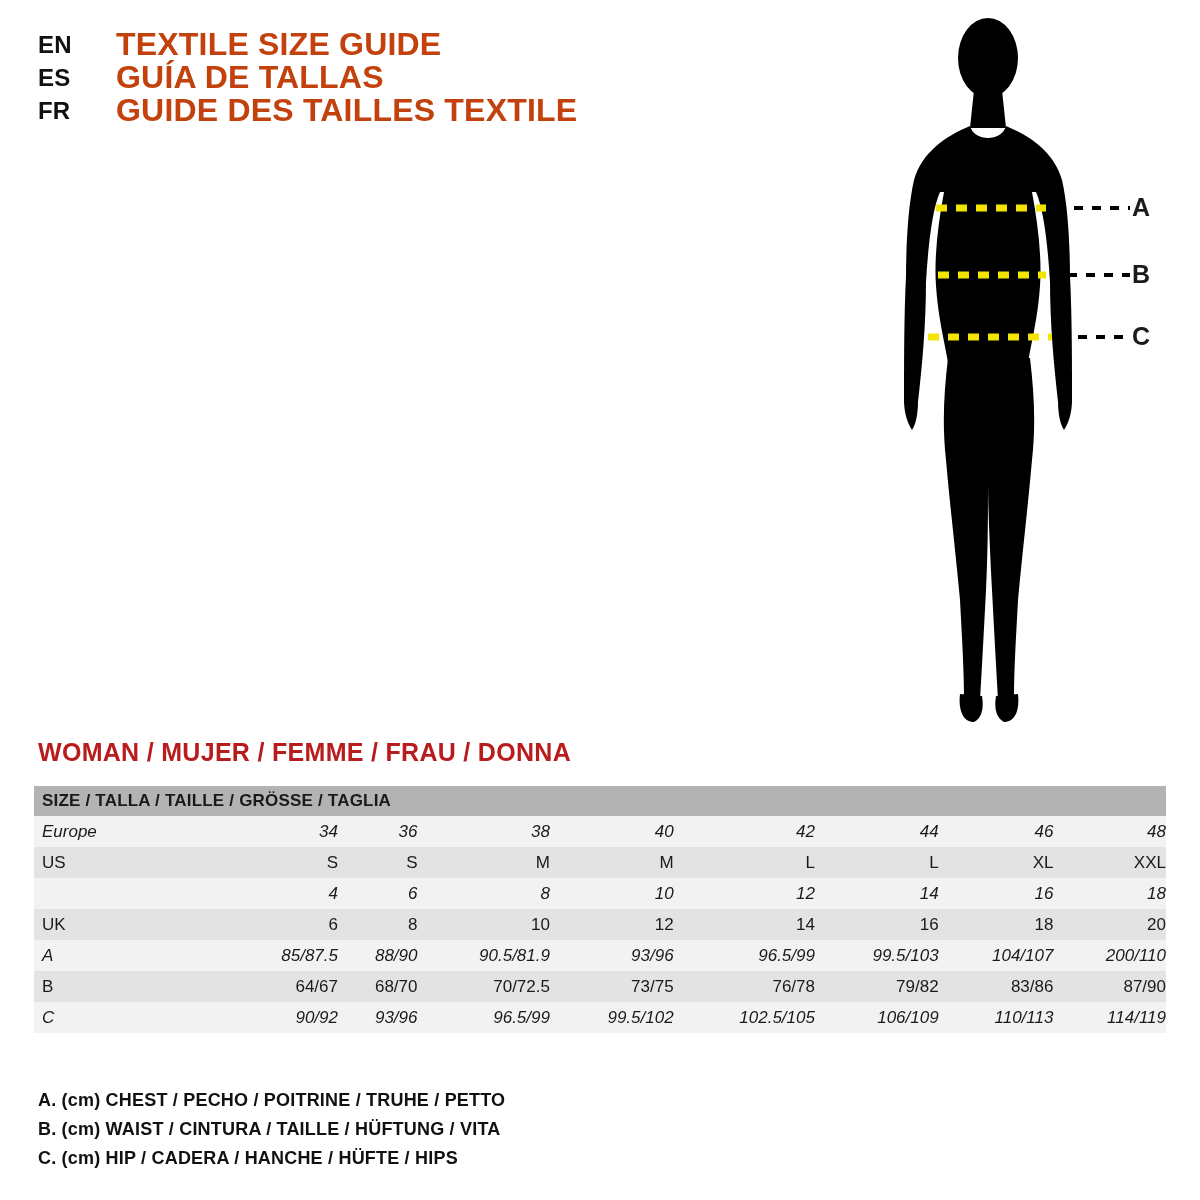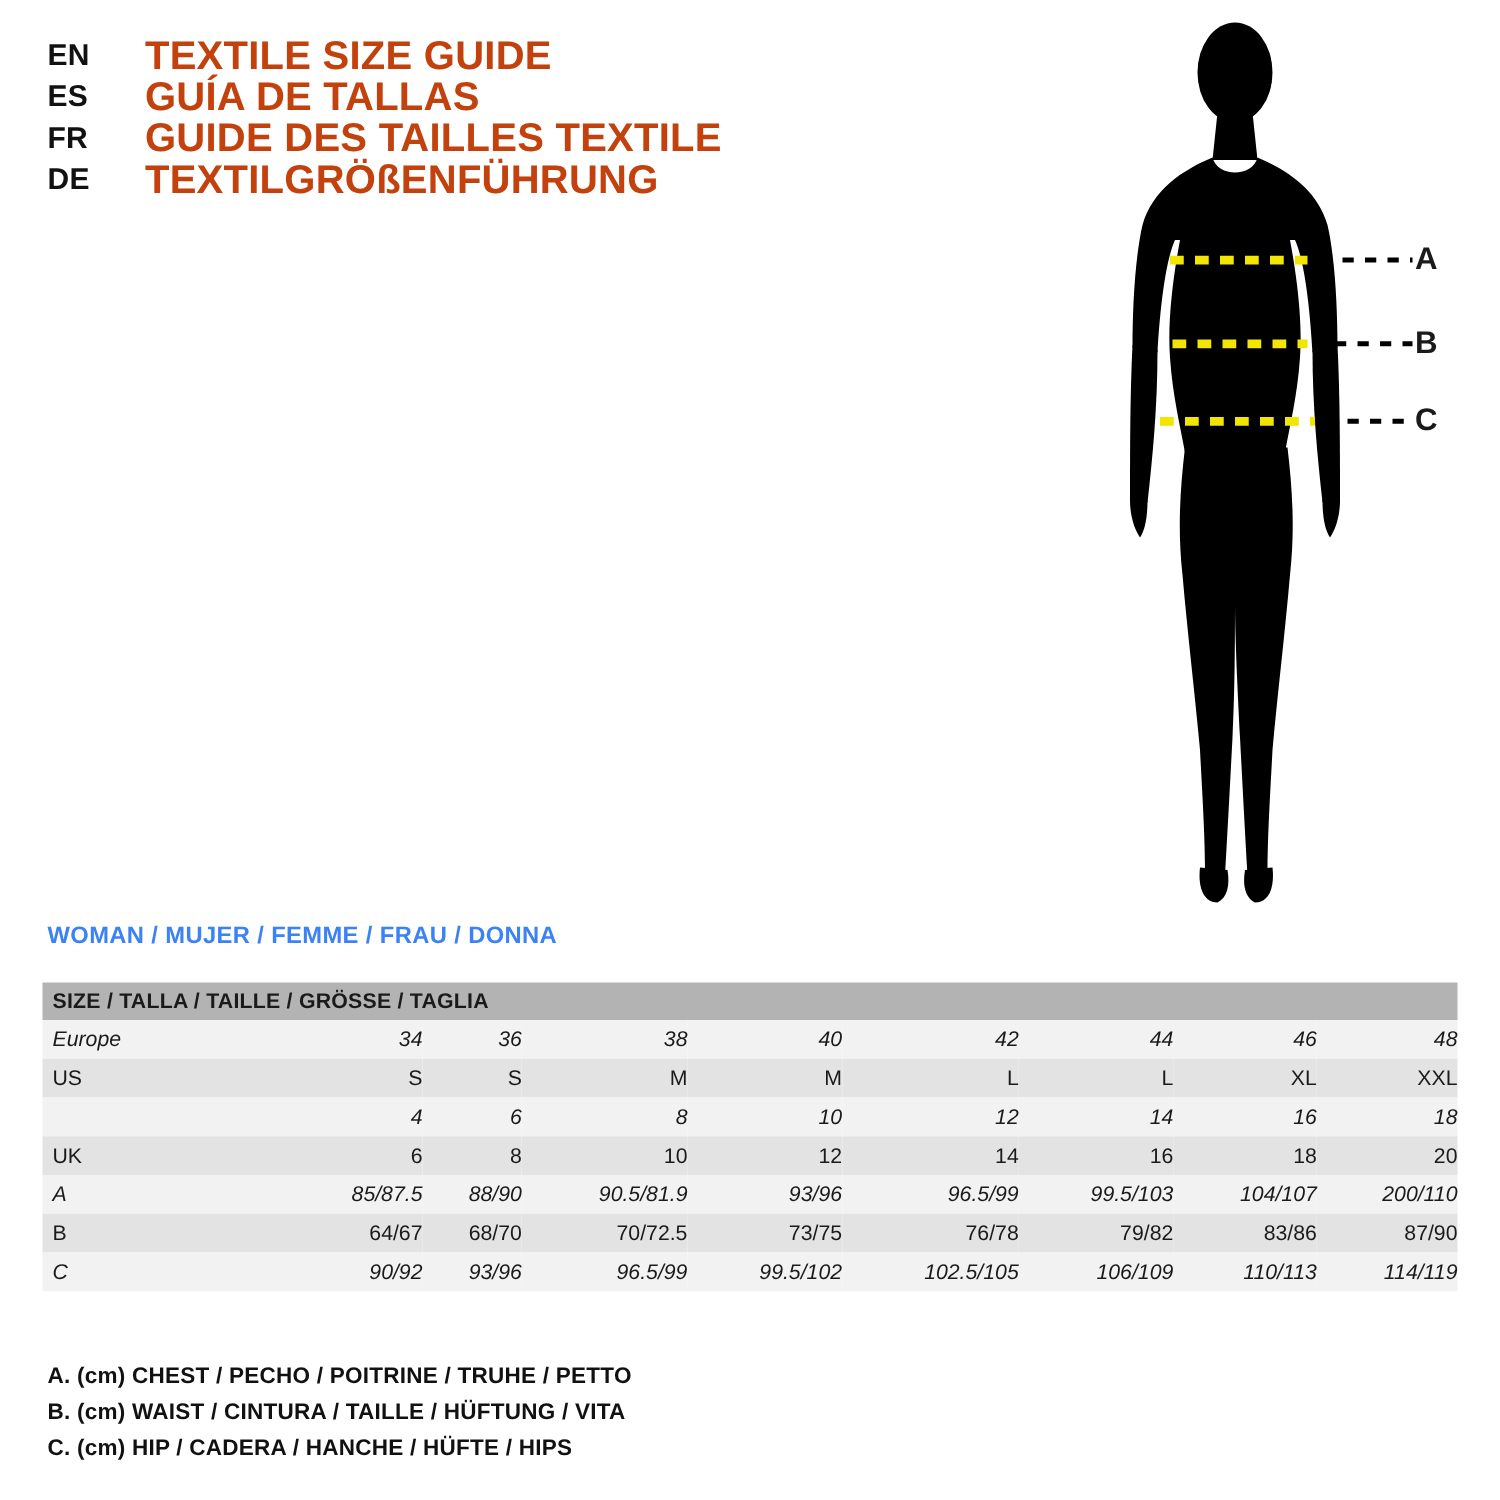--- a/index.html
+++ b/index.html
@@ -53,24 +53,24 @@
   }
   .figure-area svg {
     display: block;
   }
 
   
   .gender-heading {
     position: absolute;
     left: 38px;
     top: 738px;
-    font-size: 19px;
+    font-size: 25px;
     font-weight: bold;
     letter-spacing: 0.3px;
-    color: #3b82f6;
+    color: #b91c1c;
   }
 
   
   .size-table {
     position: absolute;
     left: 34px;
     top: 786px;
     width: 1132px;
     border-collapse: collapse;
     font-size: 17px;
@@ -128,24 +128,20 @@
     <span class="title-lang">EN</span>
     <span class="title-text">TEXTILE SIZE GUIDE</span>
   </div>
   <div class="title-row">
     <span class="title-lang">ES</span>
     <span class="title-text">GUÍA DE TALLAS</span>
   </div>
   <div class="title-row">
     <span class="title-lang">FR</span>
     <span class="title-text">GUIDE DES TAILLES TEXTILE</span>
-  </div>
-  <div class="title-row">
-    <span class="title-lang">DE</span>
-    <span class="title-text">TEXTILGRÖßENFÜHRUNG</span>
   </div>
 </div>
 
 <div class="figure-area">
   <svg width="330" height="740" viewBox="0 0 330 740" xmlns="http://www.w3.org/2000/svg">
     <g>
 
       <ellipse cx="128" cy="48" rx="30" ry="40" fill="#000"></ellipse>
 
       <path d="M114 80 L142 80 L146 118 L110 118 Z" fill="#000"></path>

